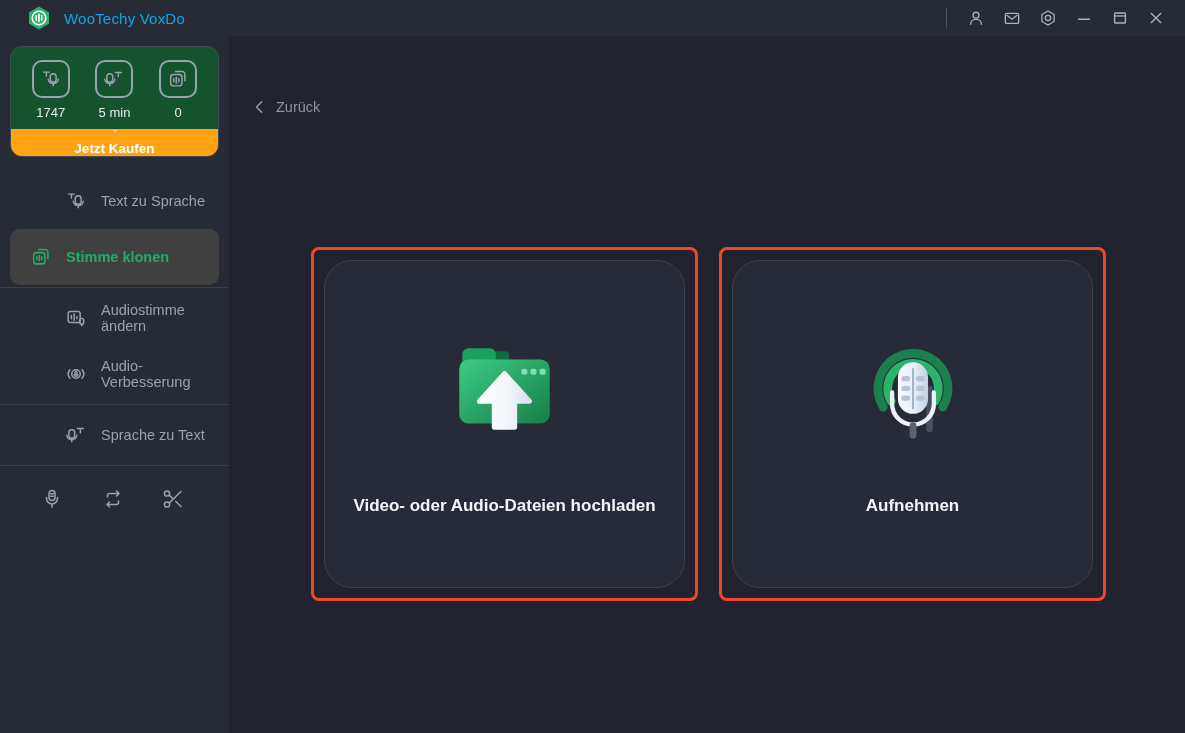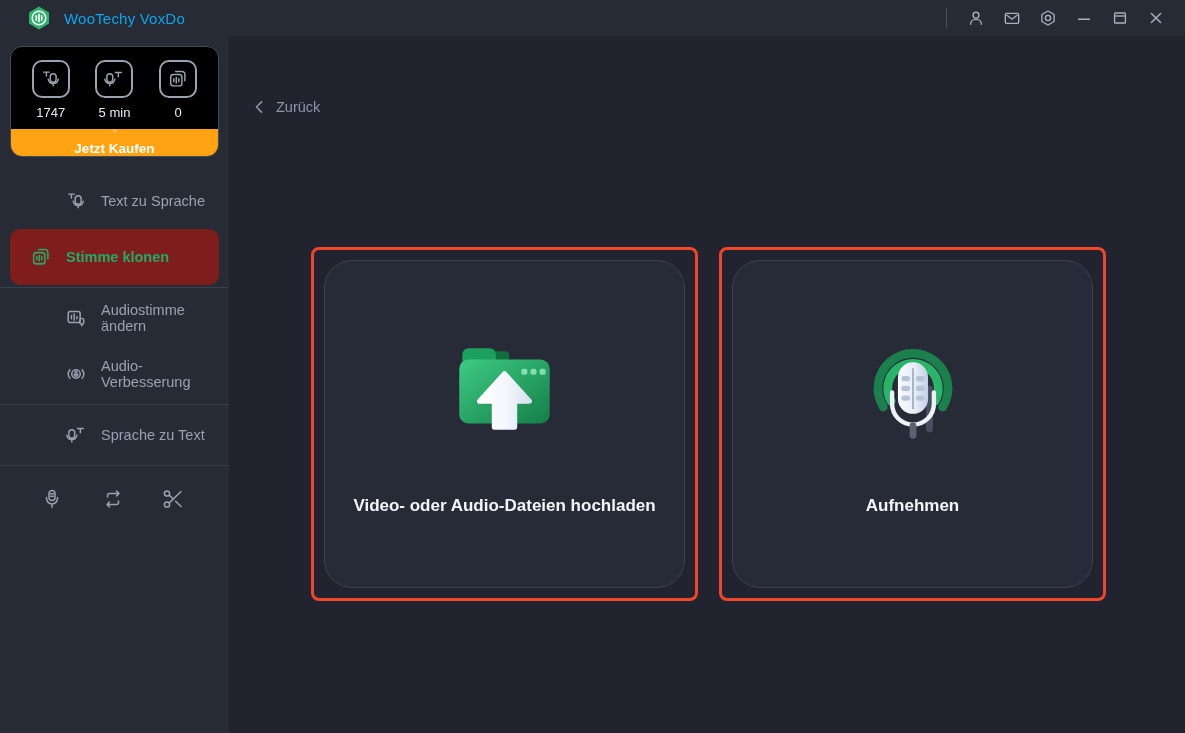--- a/index.html
+++ b/index.html
@@ -22,21 +22,21 @@
   .tb-btn{ width:26px; height:26px; display:flex; align-items:center; justify-content:center; cursor:pointer; border-radius:4px; }
   .tb-btn svg{ stroke:#aab1bf; }
 
   
   .sidebar{
     position:absolute; top:36px; left:0; width:229px; height:697px;
     background:#272b36;
   }
   .stats-panel{
     margin:10px 10px 0 10px; border:1px solid #434a59; border-radius:12px;
-    overflow:hidden; background:#000000;
+    overflow:hidden; background:#14532d;
   }
   .stats-row{ display:flex; justify-content:space-around; padding:13px 8px 9px 8px; }
   .stat{ display:flex; flex-direction:column; align-items:center; width:56px; }
   .stat-box{
     width:38px; height:38px; border:2px solid #9aa2b1; border-radius:10px;
     display:flex; align-items:center; justify-content:center;
   }
   .stat-value{ margin-top:7px; font-size:13px; color:#e9ebf0; }
   .buy-btn{
     width:100%; height:27px; border:none; background:#ffa312; color:#fff;
@@ -48,21 +48,21 @@
 
   .menu{ margin-top:16px; }
   .menu-item{
     height:56px; display:flex; align-items:center; gap:14px;
     padding-left:30px; font-size:14.5px; color:#9aa1b0; cursor:pointer;margin-left:35px;
   }
   .menu-item .mi-icon{ width:22px; height:22px; flex:0 0 22px; }
   .menu-item .mi-icon svg{ stroke:#9aa1b0; }
   .menu-item.active{
     margin:0 10px; padding-left:20px; border-radius:10px;
-    background:#7f1d1d; color:#21ab67; font-weight:bold;
+    background:#404040; color:#21ab67; font-weight:bold;
   }
   .menu-item.active .mi-icon svg{ stroke:#21ab67; }
   .side-divider{ height:1px; background:#383f4d; margin:2px 0; }
 
   .footer-icons{
     height:58px; display:flex; align-items:center; justify-content:space-between;
     padding:0 44px 0 40px; margin-top:4px;
   }
   .footer-icon{ width:24px; height:24px; cursor:pointer; }
   .footer-icon svg{ stroke:#9aa1b0; }

